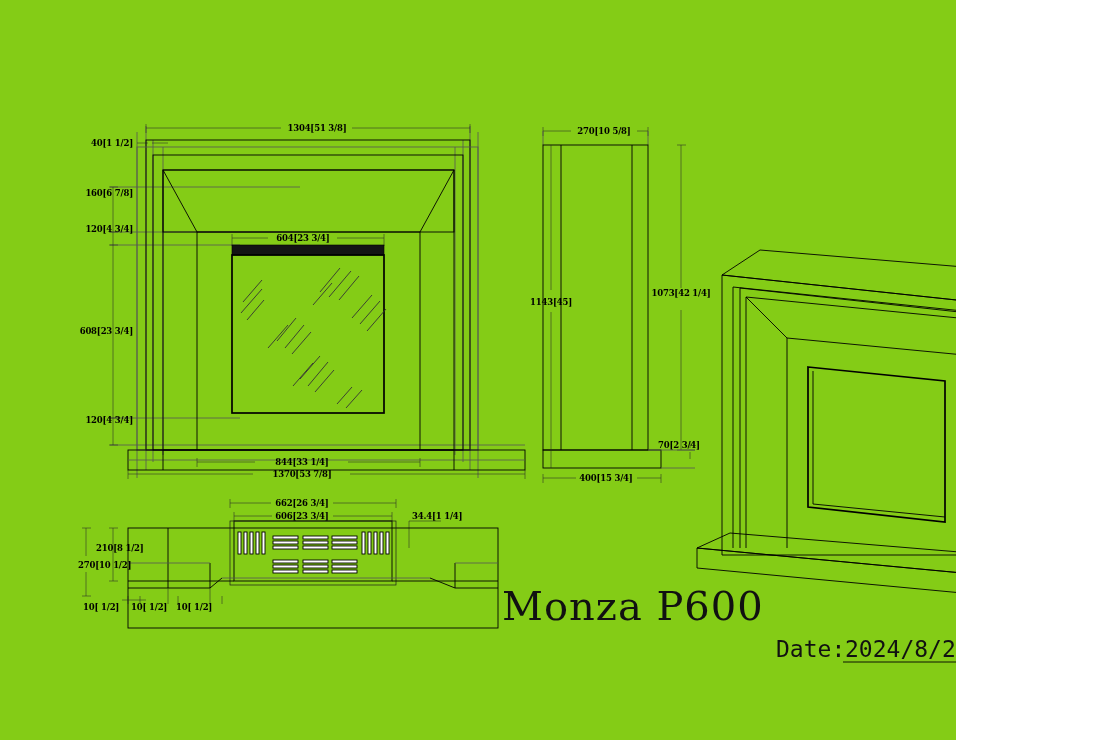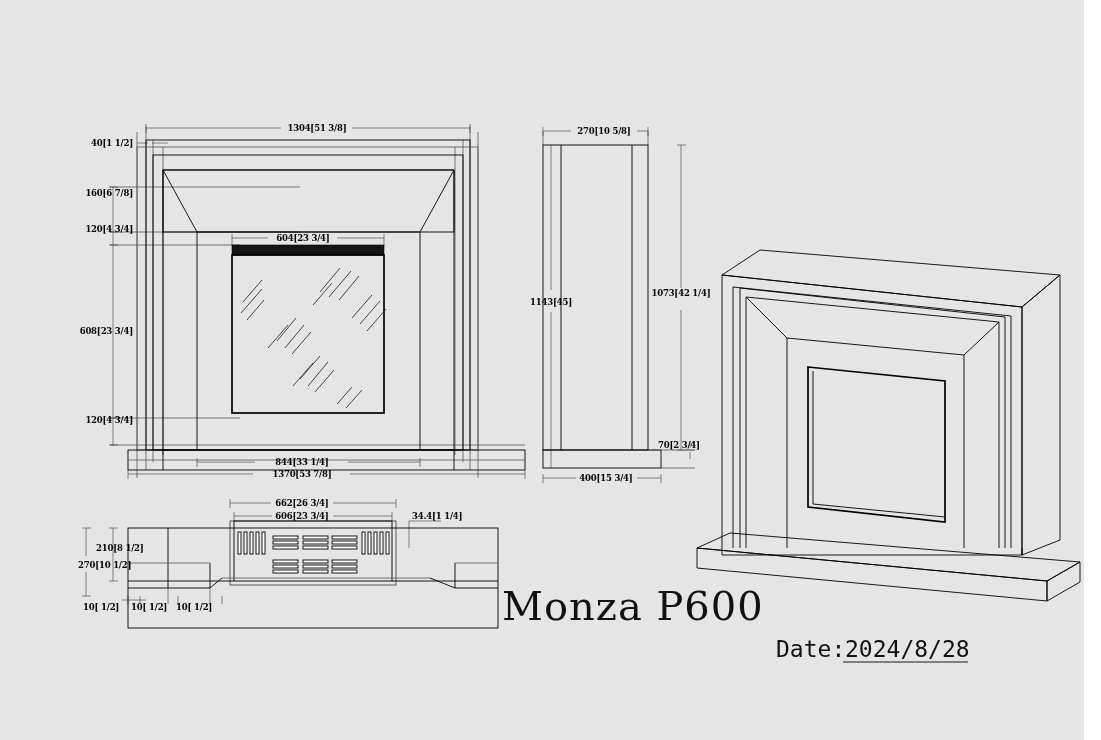--- a/index.html
+++ b/index.html
@@ -6,23 +6,23 @@
   html, body {
     margin: 0;
     padding: 0;
     background: #ffffff;
   }
   body {
     font-family: "DejaVu Serif", serif;
   }
   #sheet {
     position: relative;
-    width: 1084px;
+    width: 956px;
     height: 740px;
-    background: #e5e5e5;
+    background: #84cc16;
     overflow: hidden;
   }
   #drawing-svg {
     position: absolute;
     left: 0;
     top: 0;
     width: 1101px;
     height: 740px;
   }
   .dimtext {

